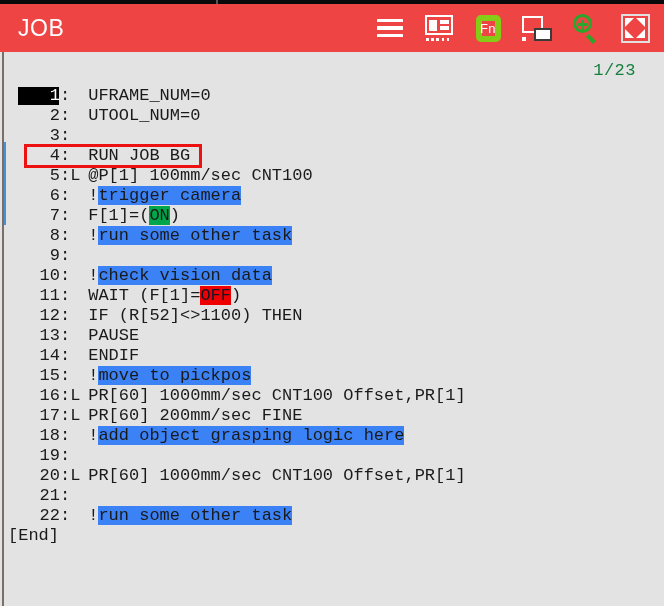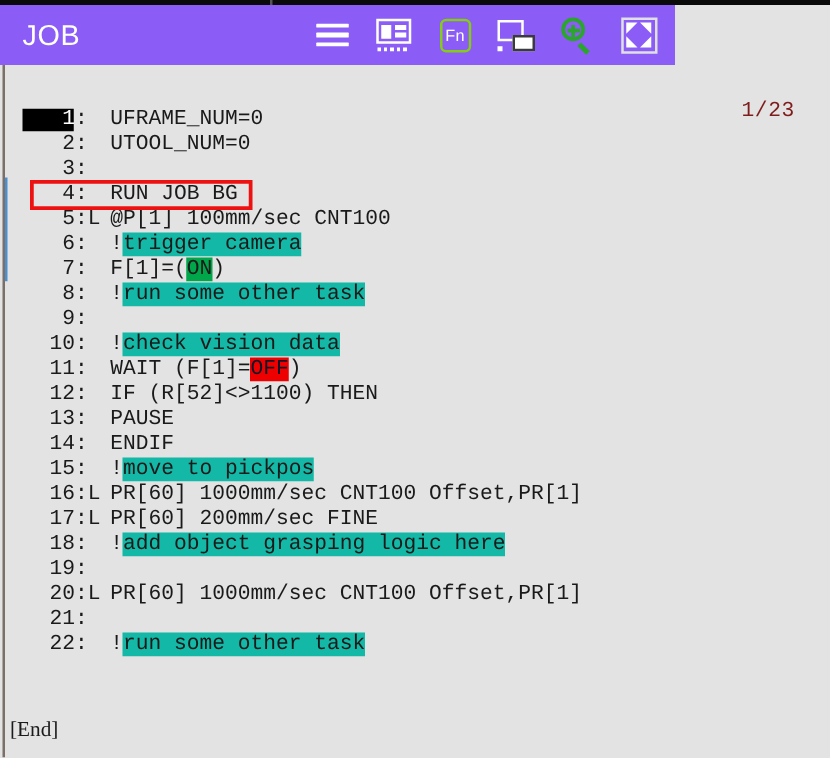--- a/index.html
+++ b/index.html
@@ -32,23 +32,23 @@
     left: 216px;
     top: 0;
     width: 2px;
     height: 4px;
     background: #555;
   }
 
   .titlebar {
     position: absolute;
     top: 4px; left: 0;
-    width: 540px;
+    width: 664px;
     height: 48px;
-    background: #8b5cf6;
+    background: #ef4444;
     display: flex;
     align-items: center;
     justify-content: space-between;
     padding: 0 14px 0 18px;
   }
 
   .title-text {
     color: #ffffff;
     font-size: 23px;
     font-weight: 400;
@@ -103,21 +103,21 @@
   }
   .ico-layout .dots {
     position: absolute; bottom: 0; left: 1px;
     width: 26px; height: 3.4px;
     background: repeating-linear-gradient(to right, #fff 0 2.6px, transparent 2.6px 5.2px);
   }
 
   
   .ico-fn {
     width: 25px; height: 27px;
-    border: 2px solid #84cc16;
+    border: 6px solid #84cc16;
     border-radius: 5px;
     color: #ffffff;
     font-size: 13px;
     display: flex; align-items: center; justify-content: center;
     font-family: "Liberation Sans", sans-serif;
     letter-spacing: 0.3px;
   }
 
   
   .ico-windows { width: 30px; height: 25px; position: relative; }
@@ -201,24 +201,24 @@
     left: 2px;
     top: 90px;
     width: 2px;
     height: 83px;
     background: #4a8fd0;
   }
 
   .page-indicator {
     position: absolute;
     right: 28px;
-    top: 28px;
+    top: 9px;
     font-family: "Liberation Mono", monospace;
     font-size: 17px;
-    color: #7f1d1d;
+    color: #15803d;
     letter-spacing: 0.5px;
   }
 
   
   .code {
     position: absolute;
     top: 34px;
     left: 8px;
     width: 650px;
     font-family: "Liberation Mono", monospace;
@@ -271,30 +271,29 @@
     position: absolute;
     left: 16px;
     top: -2px;
     width: 178px;
     height: 24px;
     border: 3px solid #ee1111;
     z-index: 2;
     pointer-events: none;
   }
 
-  .hl-yellow { background: #14b8a6; }
+  .hl-yellow { background: #3b82f6; }
   .hl-green  { background: #00a64a; color: #1a1a1a; }
   .hl-red    { background: #ee0000; color: #0f172a; }
 
   .end-mark {
-    font-family: Liberation Serif, serif;
+    font-family: Liberation Mono, monospace;
     padding-left: 0px;
     display: block;
     height: 20px;
-    margin-top: 48px;
   }
 </style>
 </head>
 <body>
 
 <div id="app">
 
   <div class="topstrip">
     <div class="notch"></div>
   </div>

